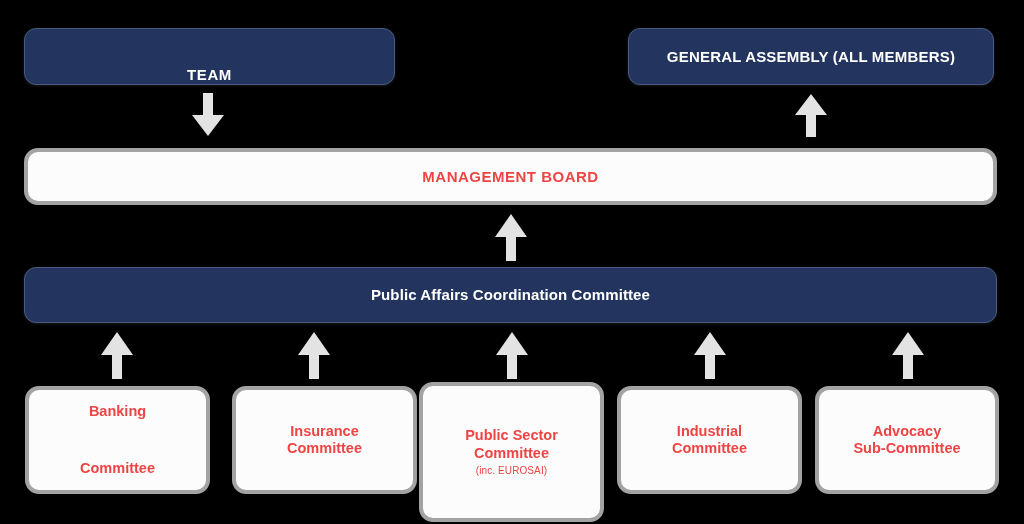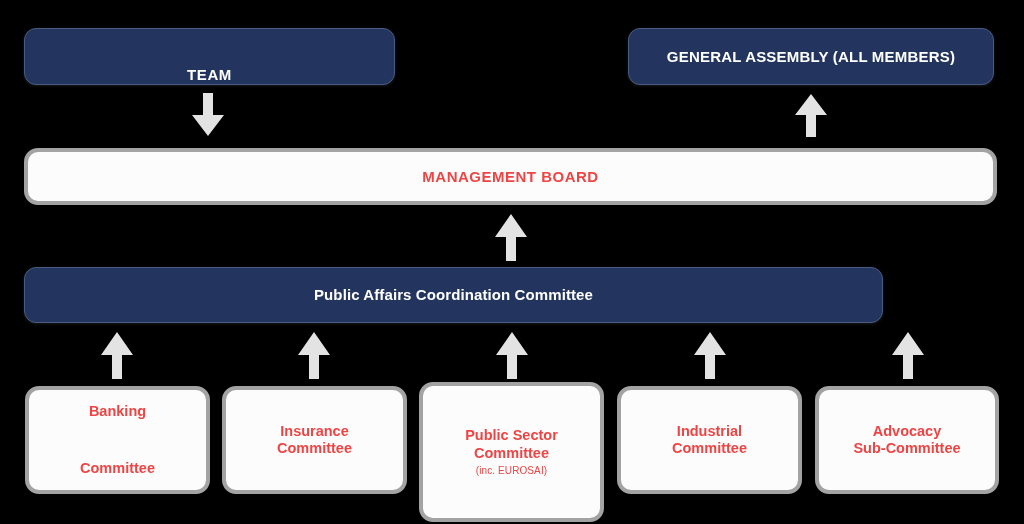--- a/index.html
+++ b/index.html
@@ -74,40 +74,40 @@
     width: 973px; height: 57px;
     font-size: 15px;
     font-weight: bold;
     letter-spacing: 0.5px;
     border-radius: 14px;
   }
 
   
   #public-affairs-node {
     left: 24px; top: 267px;
-    width: 859px; height: 56px;
+    width: 973px; height: 56px;
     font-size: 15px;
     font-weight: bold;
     letter-spacing: 0.1px;
     border-radius: 12px;
   }
 
   
   .committee {
     top: 386px;
     height: 108px;
     width: 185px;
     font-size: 14.5px;
     font-weight: bold;
     border-radius: 14px;
     padding: 4px 8px;
   }
 
   #committee-banking      { left: 25px; gap: 40px; }
-  #committee-insurance    { left: 222px; align-items: center; }
+  #committee-insurance    { left: 232px; align-items: center; }
   #committee-public-sector{ left: 419px; top: 382px; height: 140px; }
   #committee-industrial   { left: 617px; }
   #committee-advocacy     { left: 815px; width: 184px; }
 
   .committee .sub-label {
     font-size: 10px;
     font-weight: normal;
     margin-top: 3px;
     letter-spacing: 0.1px;
   }

